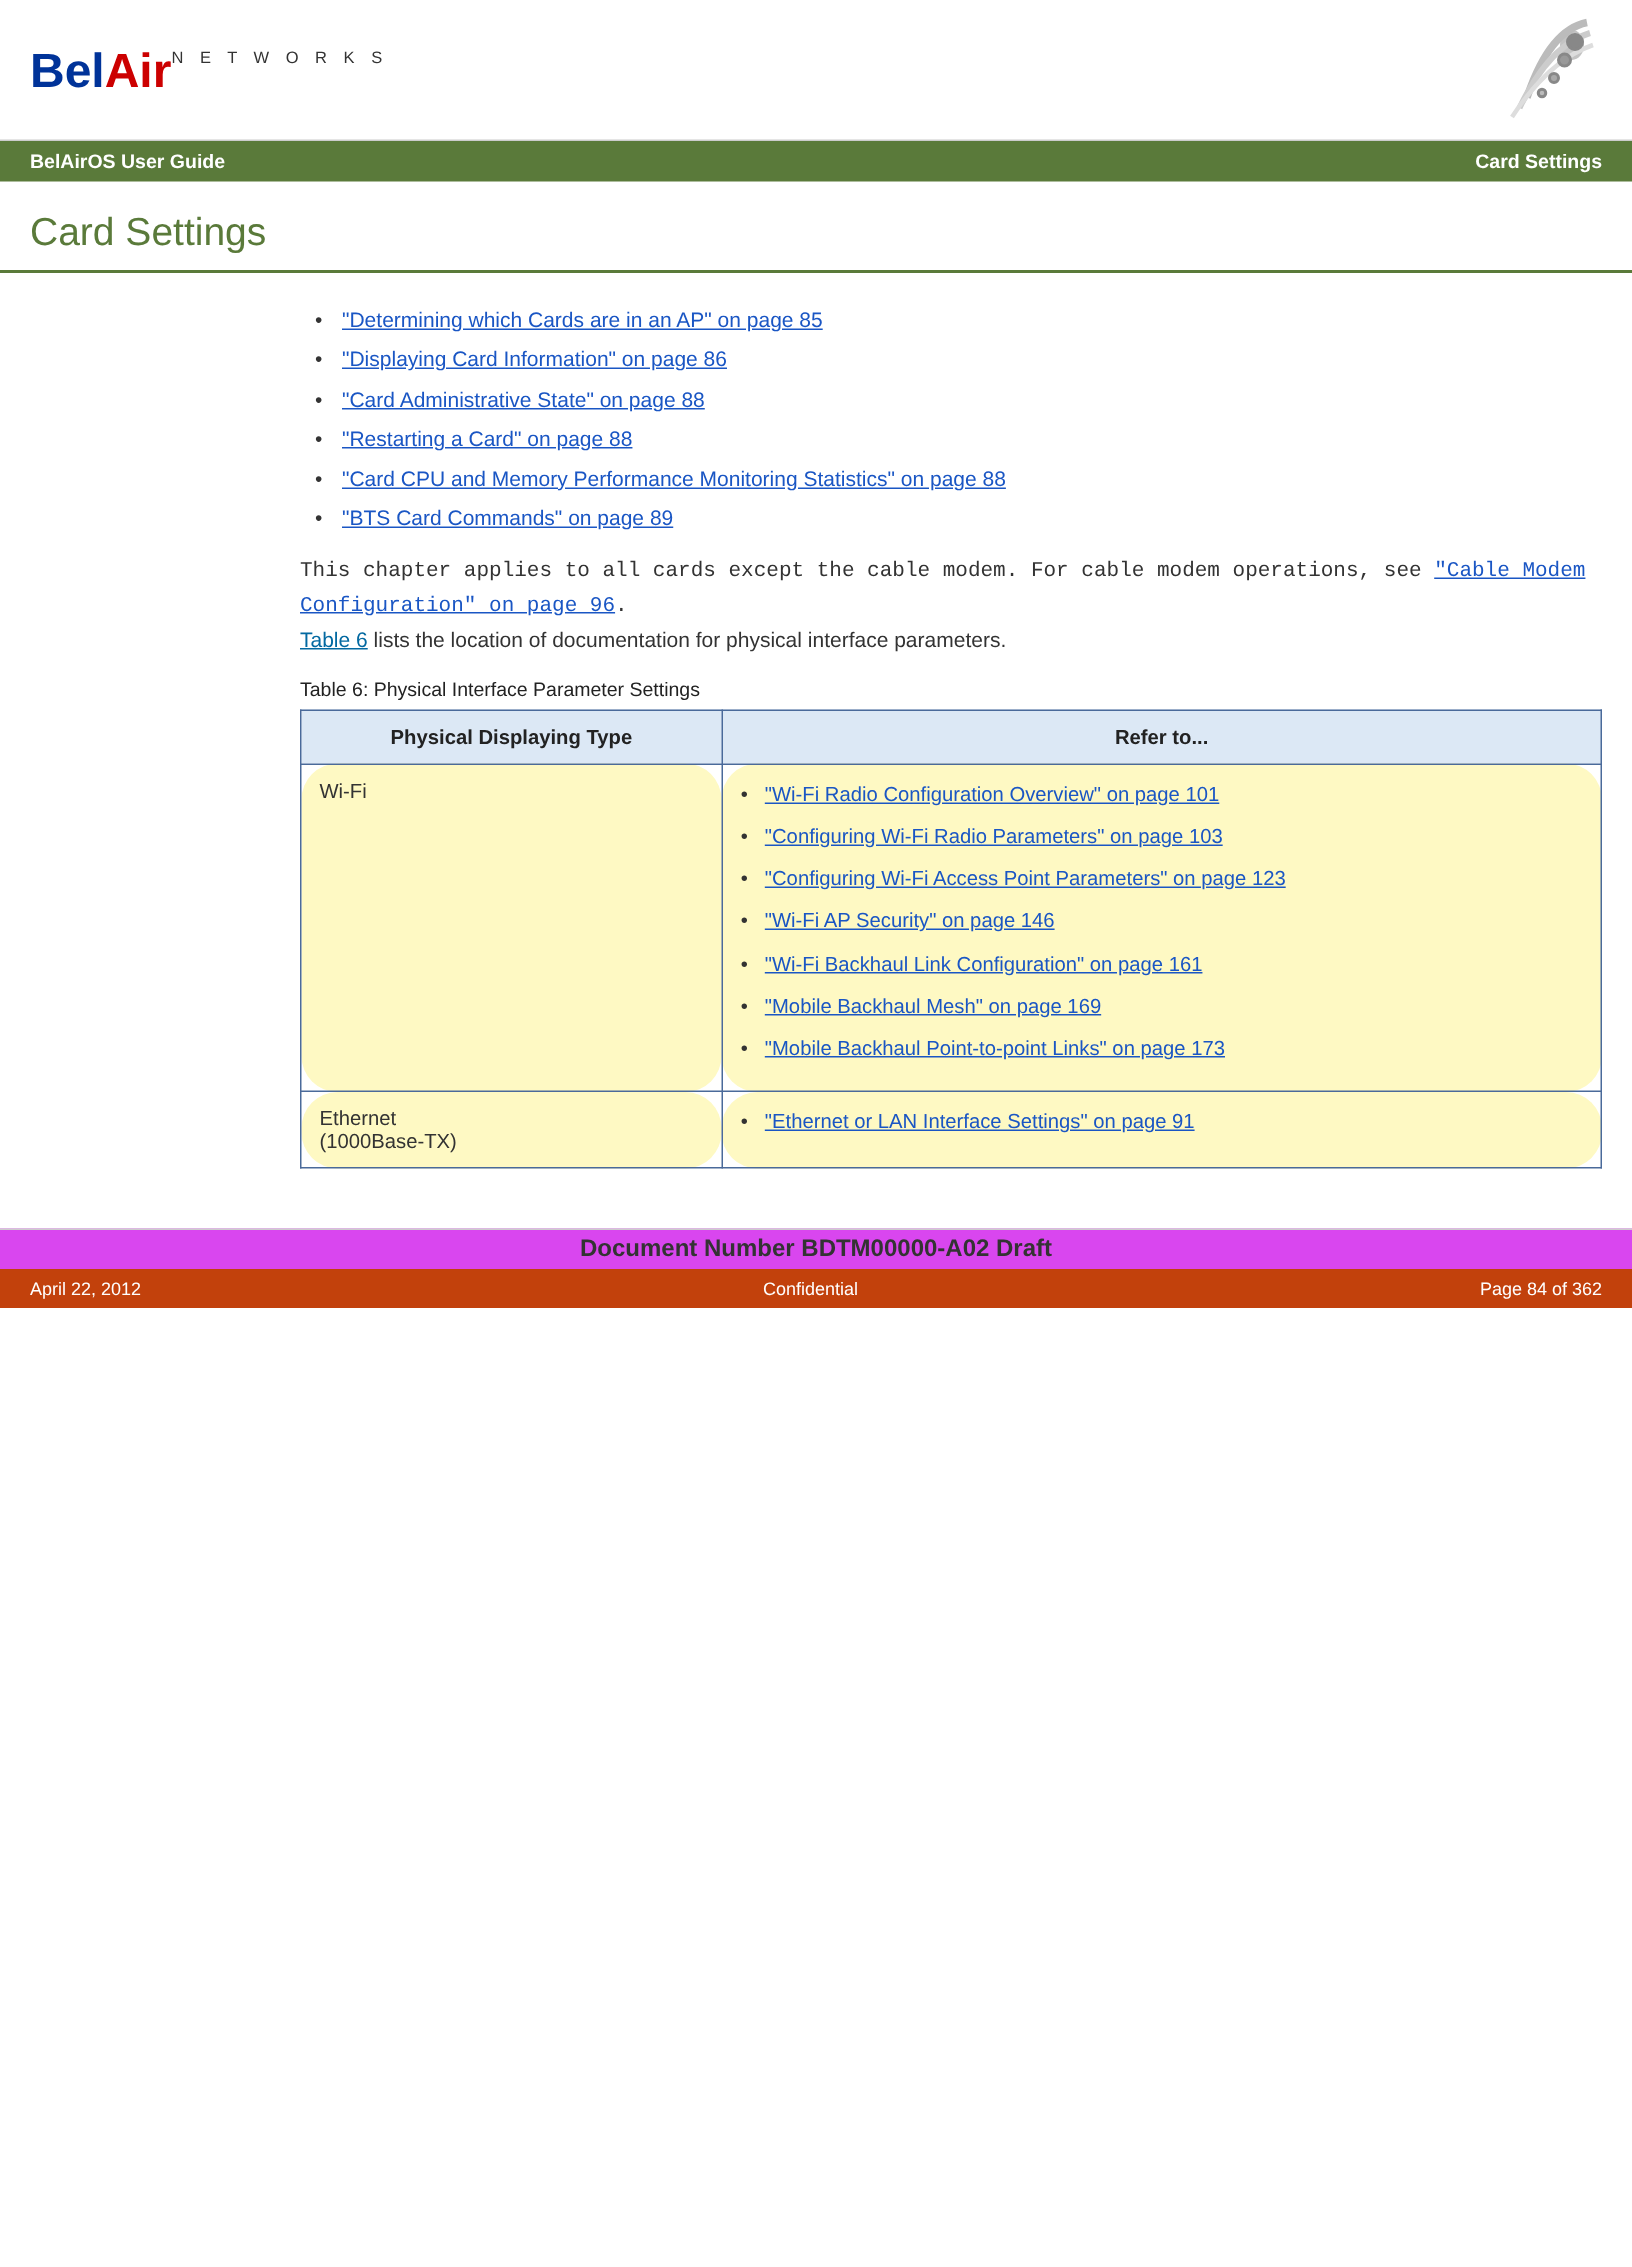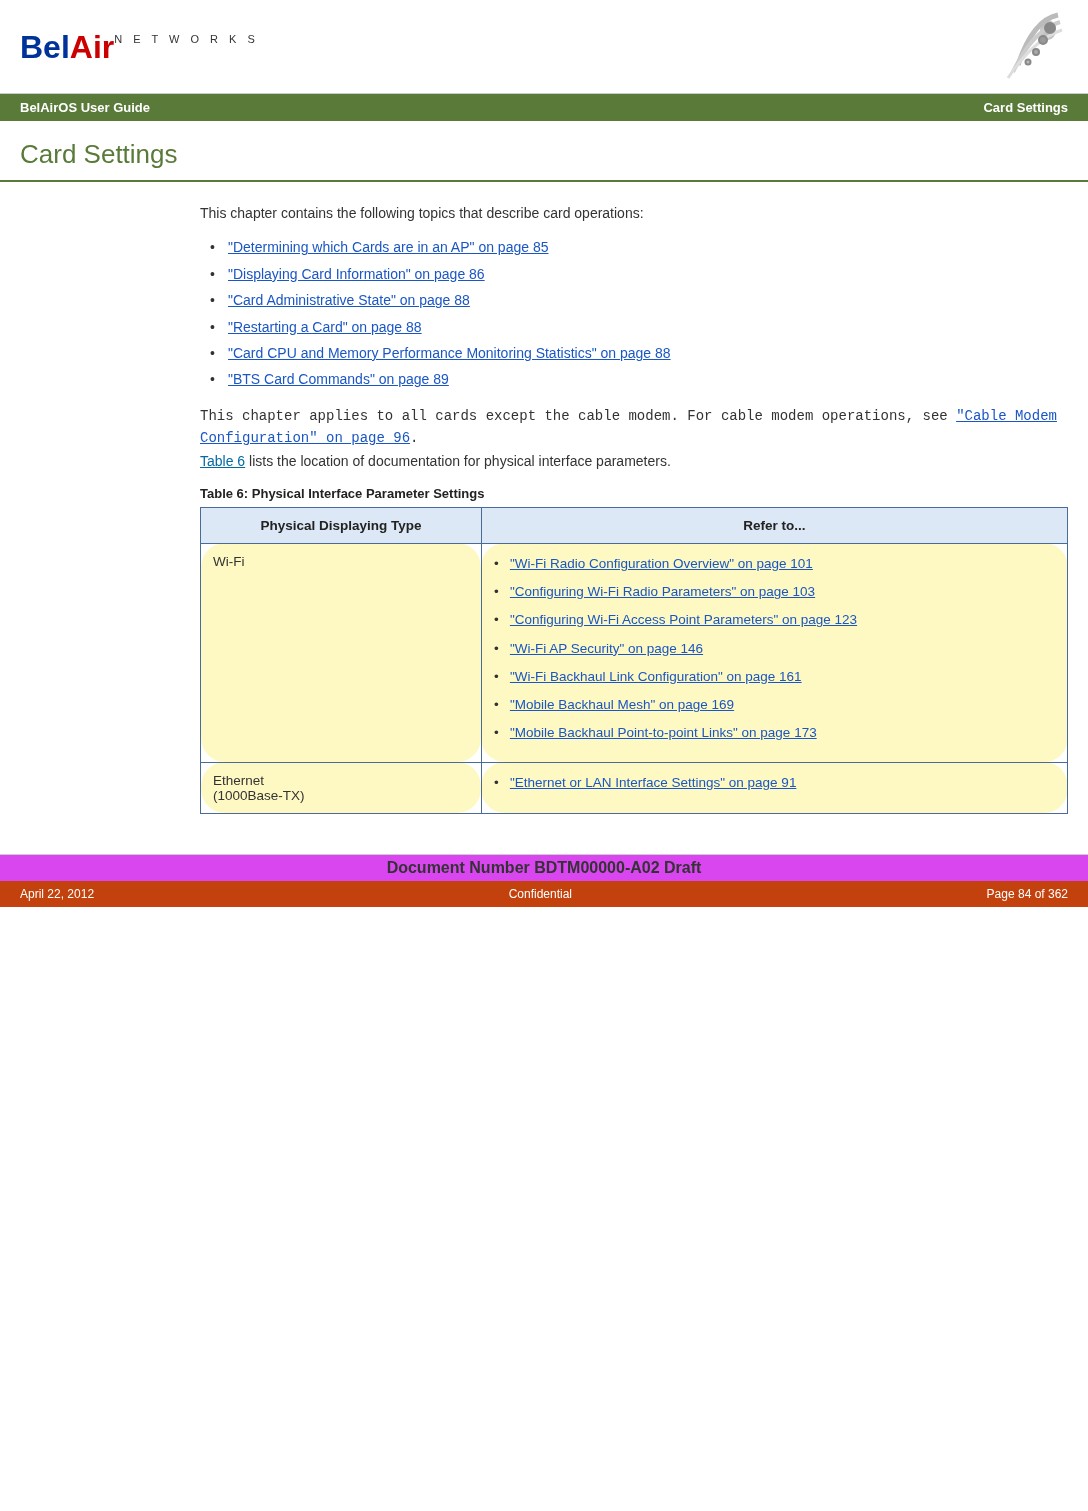--- a/index.html
+++ b/index.html
@@ -122,21 +122,21 @@
       margin-bottom: 14px;
     }
     .table-ref-text a {
       color: #0369a1;
       text-decoration: underline;
     }
 
     
     .table-caption {
       font-size: 13px;
-      font-weight: bold;
+      font-weight: normal;
       margin-bottom: 6px;
       color: #222;
     }
 
     
     .param-table {
       border-collapse: collapse;
       width: 100%;
       margin-bottom: 20px;
       border: 1.5px solid #4a6a9a;
@@ -250,21 +250,20 @@
   <span class="nav-bar-left">BelAirOS User Guide</span>
   <span class="nav-bar-right">Card Settings</span>
 </div>
 
 <div class="page-title-area">
   <h1 class="page-title">Card Settings</h1>
 </div>
 
 <div class="main-content">
 
-  <p class="intro-text">This chapter contains the following topics that describe card operations:</p>
 
   <ul class="bullet-list">
     <li><a href="#">"Determining which Cards are in an AP" on page 85</a></li>
     <li><a href="#">"Displaying Card Information" on page 86</a></li>
     <li><a href="#">"Card Administrative State" on page 88</a></li>
     <li><a href="#">"Restarting a Card" on page 88</a></li>
     <li><a href="#">"Card CPU and Memory Performance Monitoring Statistics" on page 88</a></li>
     <li><a href="#">"BTS Card Commands" on page 89</a></li>
   </ul>
 

